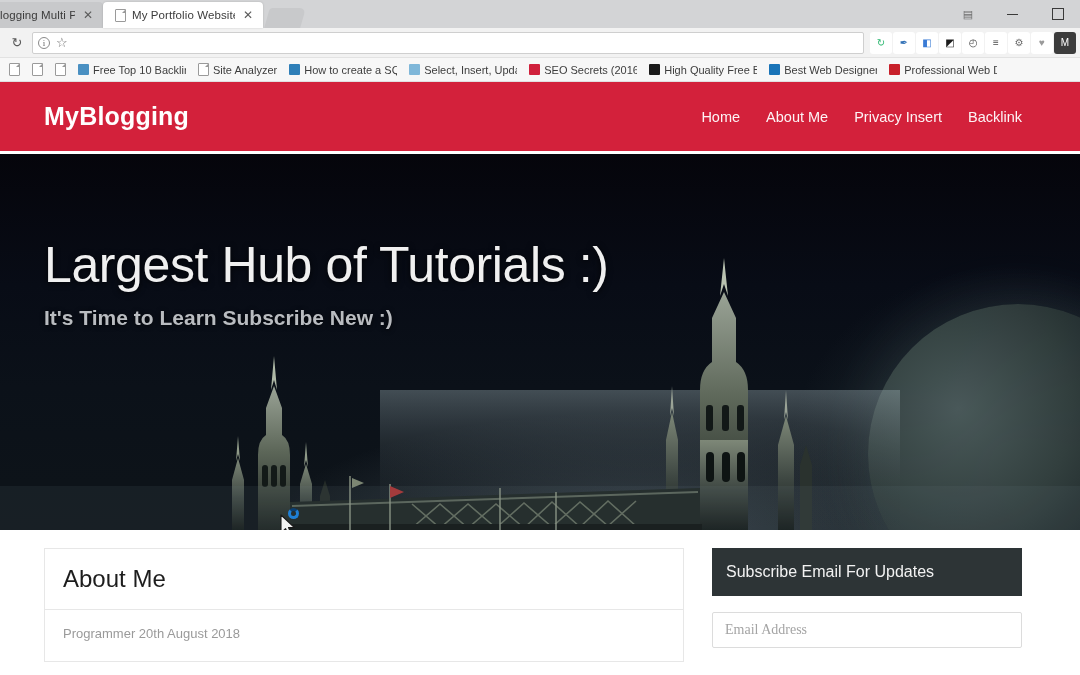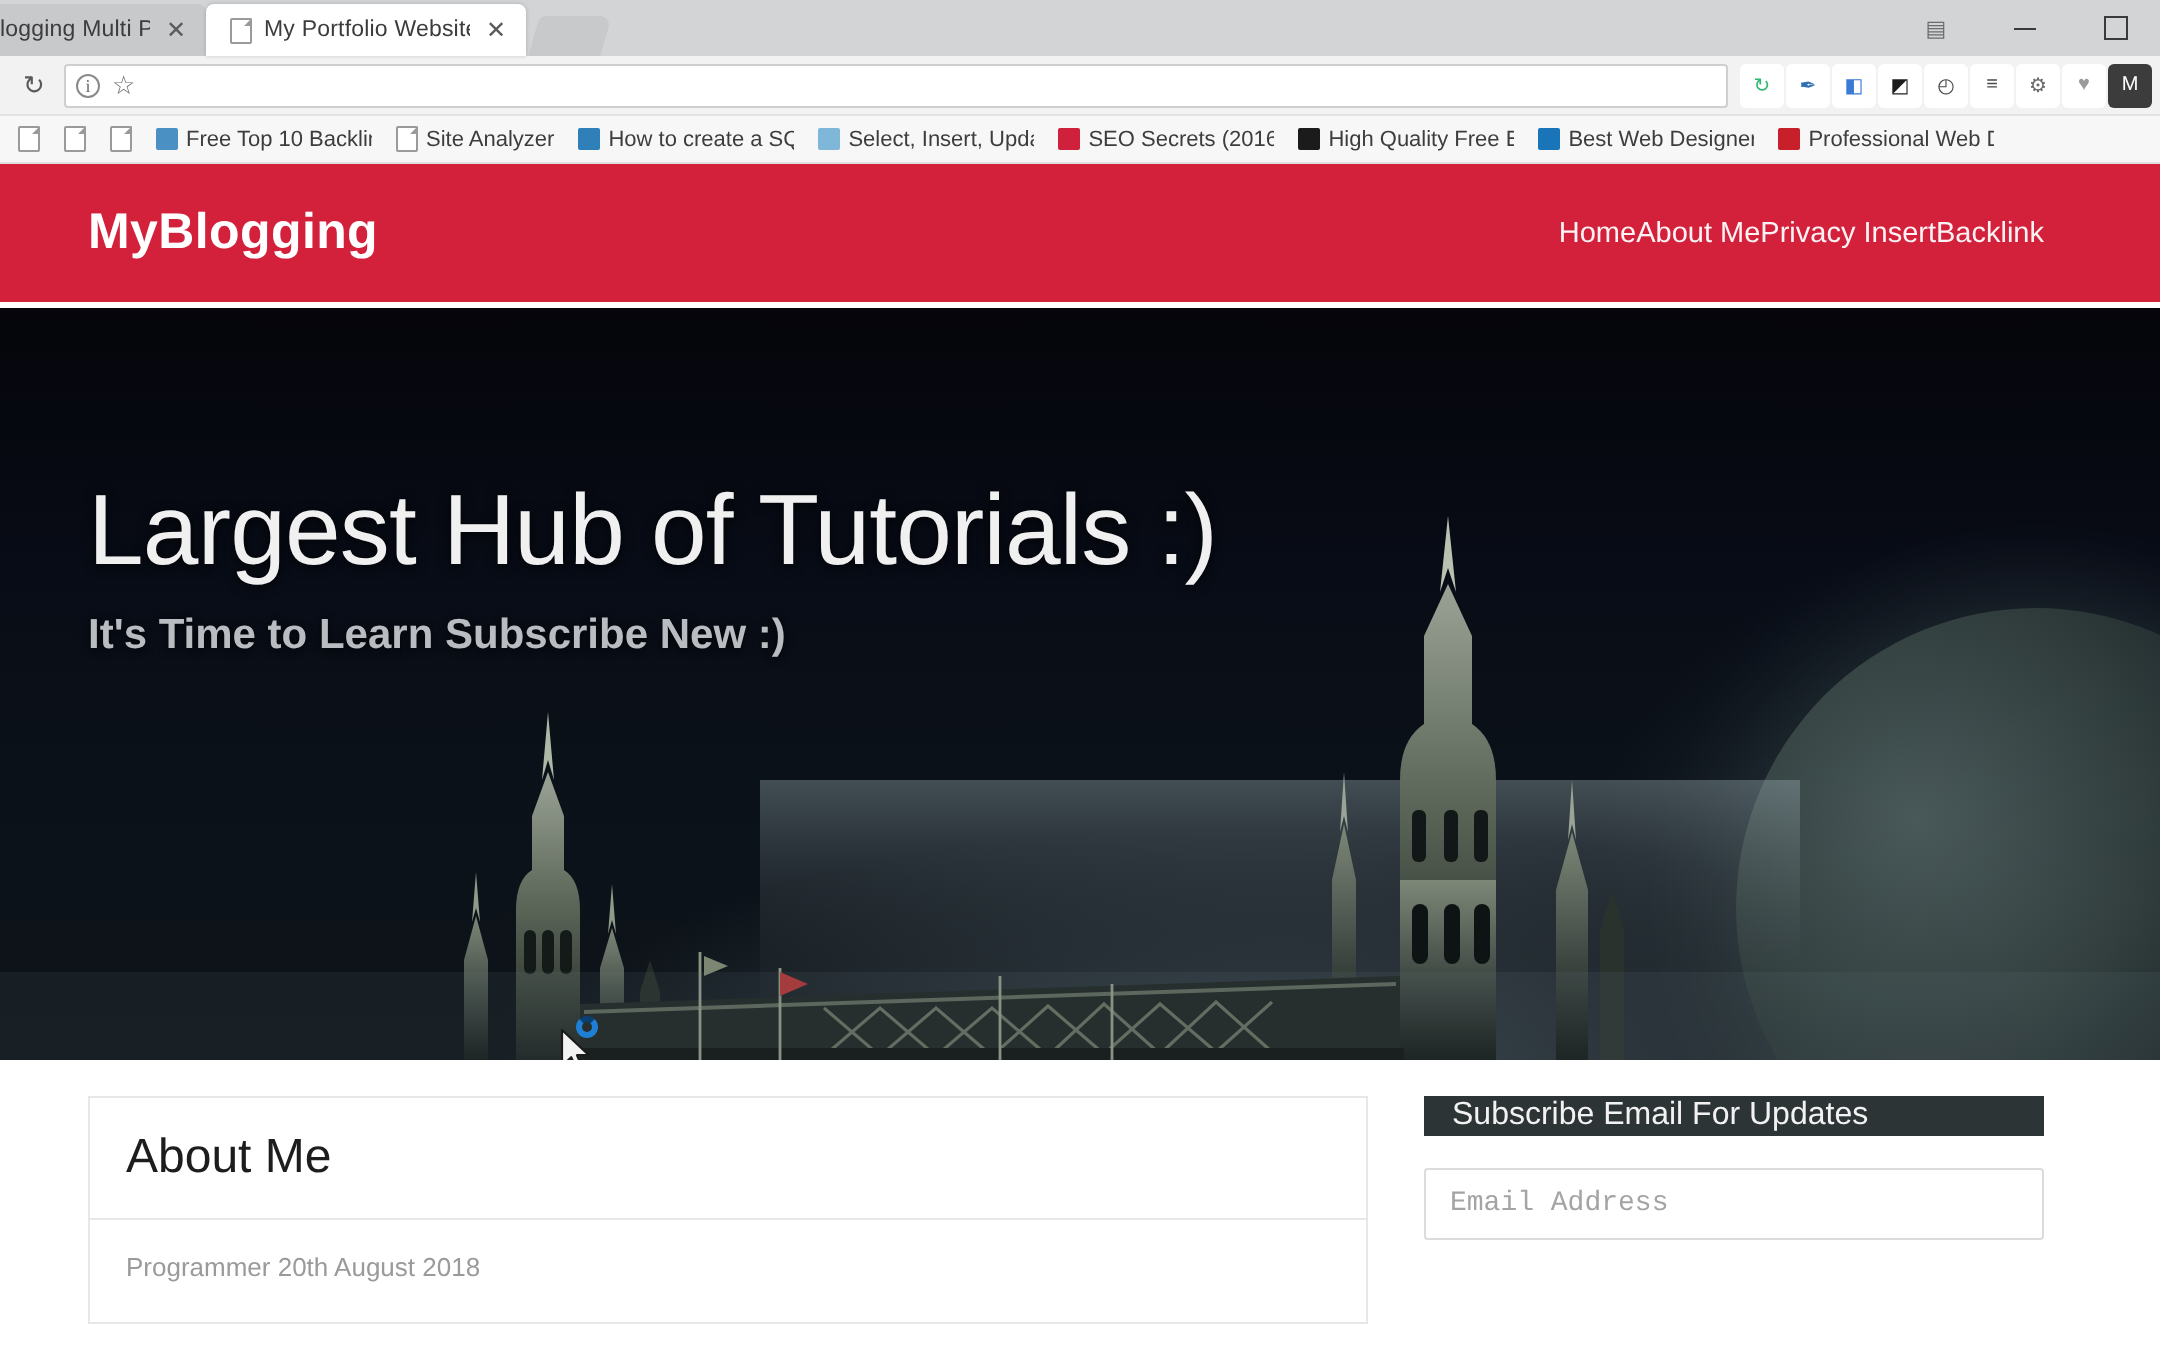--- a/index.html
+++ b/index.html
@@ -171,21 +171,21 @@
     background: #d3213b;
     display: flex;
     align-items: center;
     justify-content: space-between;
     padding: 0 58px 0 44px;
     border-bottom: 3px solid #ffffff;
   }
   .brand {
     color: #fff; font-size: 25px; font-weight: bold; letter-spacing: .2px;
   }
-  .nav-links { display: flex; align-items: flex-start; }
+  .nav-links { display: flex; align-items: flex-start; gap: 26px; }
   .nav-link {
     color: #fdf3f5; font-size: 14.5px; text-decoration: none; cursor: pointer;
   }
 
   .hero {
     height: 376px;
     position: relative;
     overflow: hidden;
     background:
       radial-gradient(ellipse 300px 260px at 1005px 300px, rgba(120,140,140,.42) 0%, rgba(60,75,78,.18) 48%, rgba(0,0,0,0) 72%),
@@ -233,27 +233,27 @@
   .card-head h2 { font-size: 24px; font-weight: normal; color: #1d1d1d; }
   .card-body {
     border: 1px solid #e7e7e7; border-top: none; background: #fff;
     padding: 16px 18px 20px 18px;
   }
   .meta { font-size: 13px; color: #9a9a9a; }
 
   .col-right { width: 310px; }
   .widget-head {
     background: #2d3436; color: #f2f2f2;
-    padding: 1px 14px; font-size: 16px;
+    padding: 15px 14px; font-size: 16px;
   }
   .email-input {
     margin-top: 16px; width: 100%;
     border: 1px solid #dcdcdc; background: #fff;
     padding: 9px 12px; font-size: 14px; color: #9b9b9b;
-    font-family: Liberation Mono, monospace;
+    font-family: Liberation Serif, serif;
     border-radius: 2px; outline: none;
   }
   .email-input::placeholder { color: #a4a4a4; }
 </style>
 </head>
 <body>
 
 <div class="browser">
 
   <div class="tabstrip">

